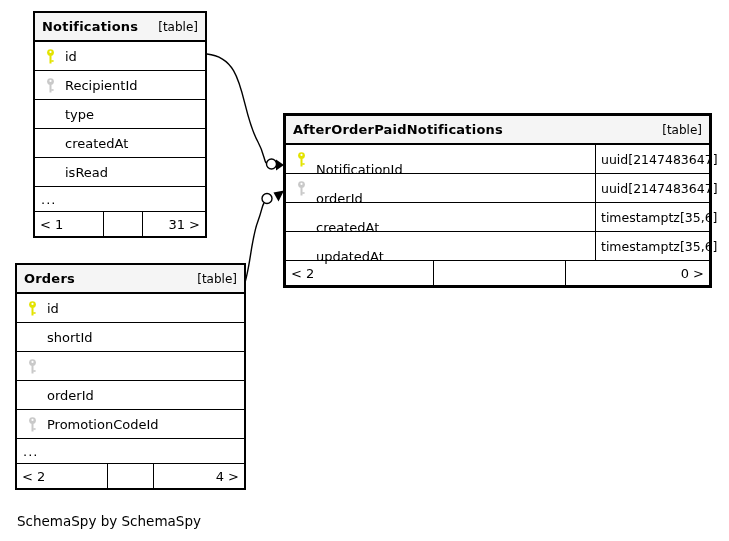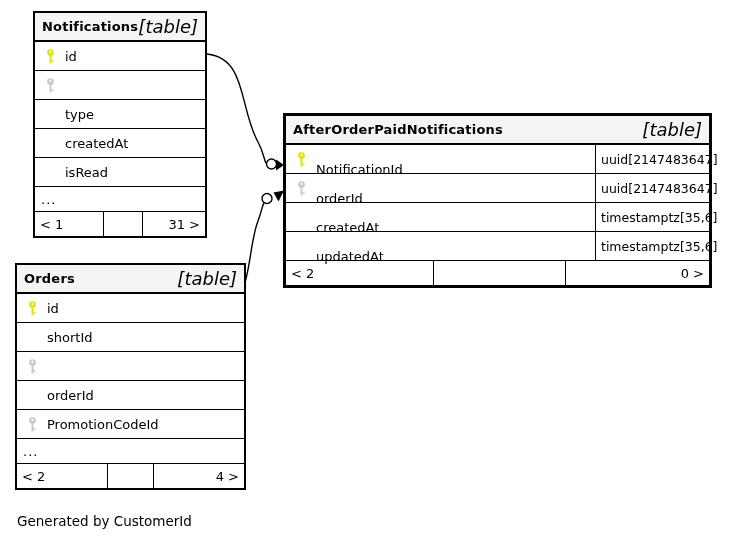--- a/index.html
+++ b/index.html
@@ -14,21 +14,21 @@
     position:absolute; background:#fff; border:2px solid #000; cursor:pointer;
   }
   .db-table.focus { border-width:3px; }
 
   .t-header {
     display:flex; align-items:center; justify-content:space-between;
     height:29px; padding:10px 7px; background:#f5f5f5; border-bottom:2px solid #000;
     font-size:13px;
   }
   .t-title { font-weight:bold; letter-spacing:0.2px; }
-  .t-tag { font-weight:normal; font-size:18px;font-style:italic; }
+  .t-tag { font-weight:normal; font-size:12px; }
 
   .t-row {
     display:flex; align-items:center; height:29px; border-bottom:1.5px solid #000;
     font-size:13px; background:#fff;
   }
   .key-cell { width:30px; display:flex; justify-content:center; align-items:center; flex:0 0 30px; }
   .col-name { flex:1 1 auto; white-space:nowrap; }
   .col-type {
     flex:0 0 147px; align-self:stretch; display:flex; align-items:center;
     border-left:1.5px solid #000; padding-left:5px; font-size:12.5px; white-space:nowrap;
@@ -94,20 +94,21 @@
     </div>
     <div class="t-row">
       <span class="key-cell fk">
         <svg class="key-icon" width="9" height="15" viewBox="0 0 9 15">
           <circle cx="4.5" cy="3.6" r="3.4" fill="currentColor"></circle>
           <circle cx="4.5" cy="2.9" r="1.1" fill="#fff"></circle>
           <rect x="3.5" y="6.5" width="2" height="8" fill="currentColor"></rect>
           <rect x="5.2" y="11.2" width="2.4" height="1.6" fill="currentColor"></rect>
         </svg>
       </span>
+      <span class="col-name">RecipientId</span>
     </div>
     <div class="t-row">
       <span class="key-cell"></span>
       <span class="col-name">type</span>
     </div>
     <div class="t-row">
       <span class="key-cell"></span>
       <span class="col-name">createdAt</span>
     </div>
     <div class="t-row">
@@ -214,14 +215,14 @@
       <span class="col-name col-name-cell">updatedAt</span>
       <span class="col-type">timestamptz[35,6]</span>
     </div>
     <div class="t-footer">
       <span class="cell f-left">&lt; 2</span>
       <span class="cell f-mid"></span>
       <span class="cell f-right">0 &gt;</span>
     </div>
   </div>
 
-  <div class="credit">Generated by CustomerId</div>
+  <div class="credit">SchemaSpy by SchemaSpy</div>
 </div>
 
 </body></html>

